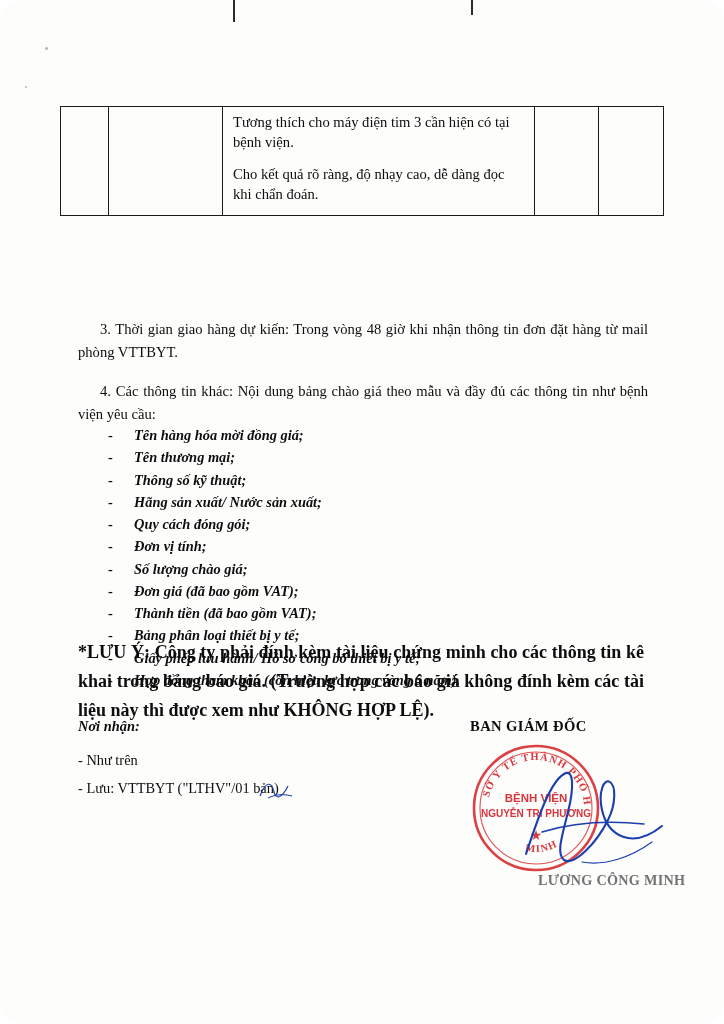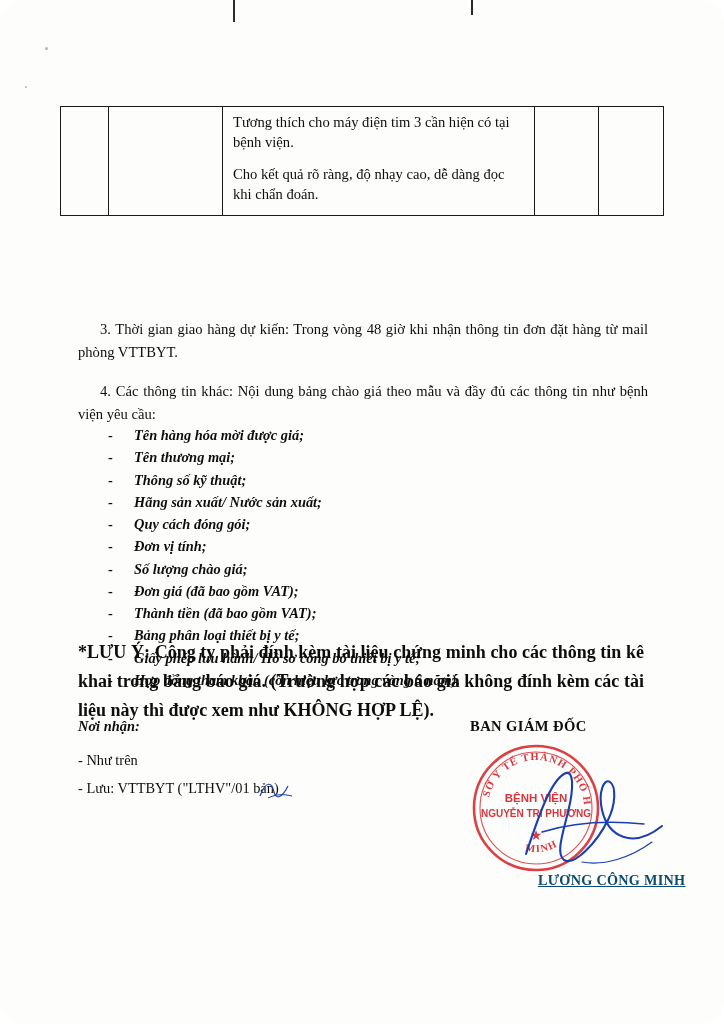--- a/index.html
+++ b/index.html
@@ -146,23 +146,22 @@
     font-weight: bold;
     font-size: 14.6px;
     letter-spacing: 0.4px;
   }
   .signer-name {
     position: absolute;
     left: 538px;
     top: 872px;
     font-weight: bold;
     font-size: 14.2px;
-    color: #0c4a6e;
+    color: #737373;
     letter-spacing: 0.3px;
-    text-decoration: underline;
   }
 
   
   .initial {
     position: absolute;
     left: 258px;
     top: 776px;
     width: 40px;
     height: 28px;
     color: #1b3fae;
@@ -212,21 +211,21 @@
 
   <div class="para" id="p3">
     <span class="p-first-line">3. Thời gian giao hàng dự kiến: Trong vòng 48 giờ khi nhận thông tin đơn đặt hàng từ mail phòng VTTBYT.</span>
   </div>
 
   <div class="para" id="p4">
     <span class="p-first-line">4. Các thông tin khác: Nội dung bảng chào giá theo mẫu và đầy đủ các thông tin như bệnh viện yêu cầu:</span>
   </div>
 
   <ul class="blist">
-    <li><span class="dash">-</span><span>Tên hàng hóa mời được giá;</span></li>
+    <li><span class="dash">-</span><span>Tên hàng hóa mời đồng giá;</span></li>
     <li><span class="dash">-</span><span>Tên thương mại;</span></li>
     <li><span class="dash">-</span><span>Thông số kỹ thuật;</span></li>
     <li><span class="dash">-</span><span>Hãng sản xuất/ Nước sản xuất;</span></li>
     <li><span class="dash">-</span><span>Quy cách đóng gói;</span></li>
     <li><span class="dash">-</span><span>Đơn vị tính;</span></li>
     <li><span class="dash">-</span><span>Số lượng chào giá;</span></li>
     <li><span class="dash">-</span><span>Đơn giá (đã bao gồm VAT);</span></li>
     <li><span class="dash">-</span><span>Thành tiền (đã bao gồm VAT);</span></li>
     <li><span class="dash">-</span><span>Bảng phân loại thiết bị y tế;</span></li>
     <li><span class="dash">-</span><span>Giấy phép lưu hành/ Hồ sơ công bố thiết bị y tế;</span></li>

